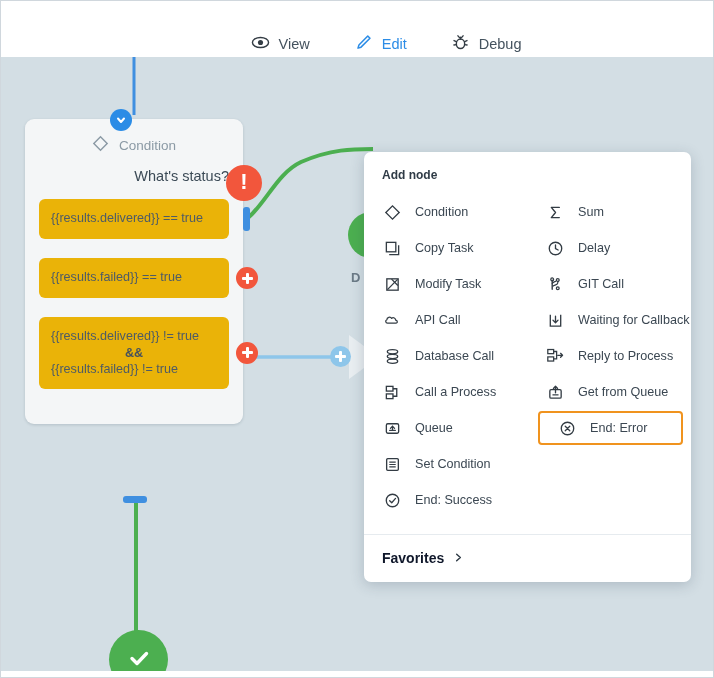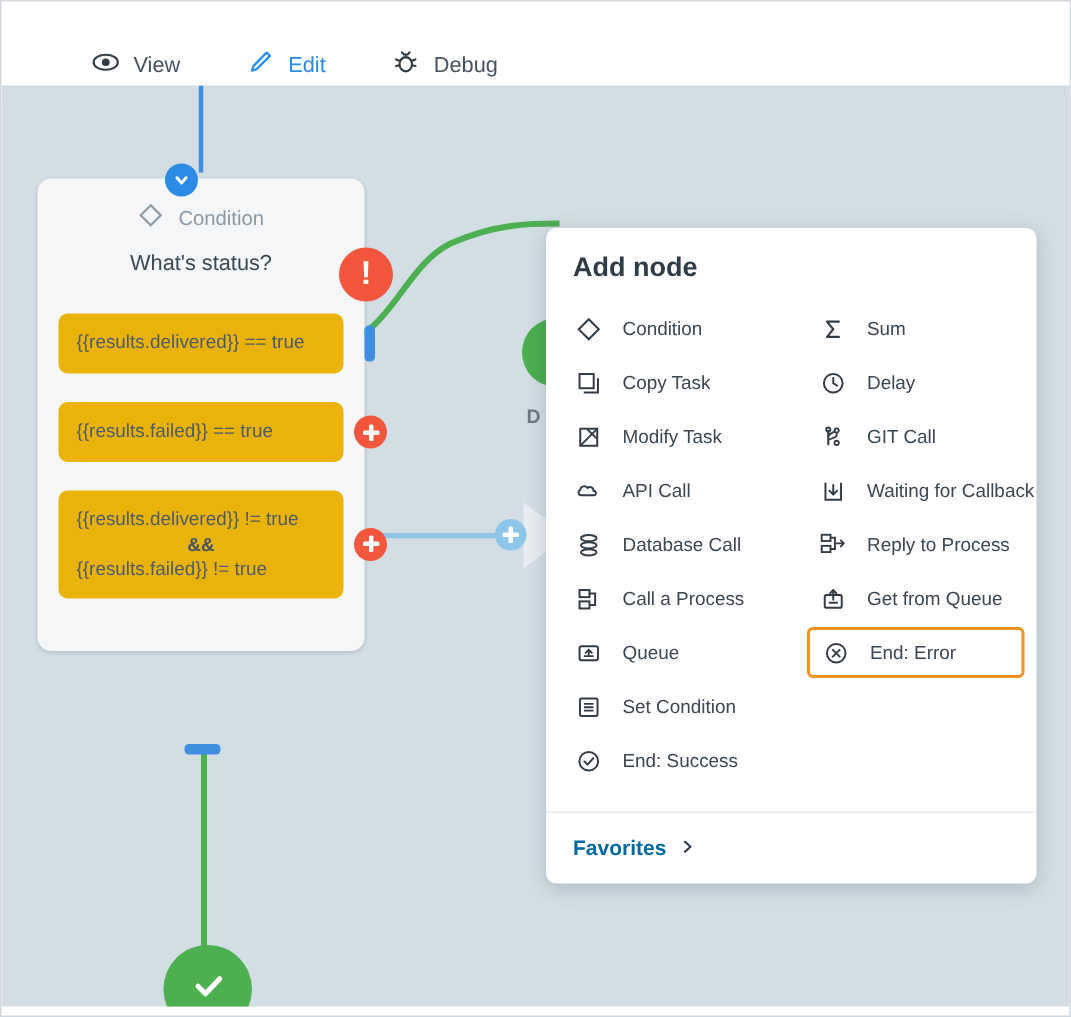--- a/index.html
+++ b/index.html
@@ -16,21 +16,21 @@
     border: 1px solid #d0d7dd;
     overflow: hidden;
   }
 
   
   #toolbar {
     position: absolute; left: 0; top: 0;
     width: 714px; height: 64px;
     background: #ffffff;
     display: flex; align-items: flex-start;
-    justify-content: flex-start;
+    justify-content: center;
     padding-left: 56px;
     gap: 36px;
     border-bottom: 1px solid #e2e8ec;
   }
   .tool-tab {
     display: flex; align-items: center; gap: 9px;
     height: 63px;
     padding: 0 4px;
     cursor: pointer;
     position: relative;
@@ -65,22 +65,22 @@
     box-shadow: 0 1px 3px rgba(40,60,75,.18);
     padding: 16px 14px 20px 14px;
     z-index: 5;
   }
   .card-type {
     display: flex; align-items: center; justify-content: center;
     gap: 10px; color: #8b9aa5; font-size: 13.5px;
     margin-bottom: 13px;
   }
   .card-title {
-    text-align: center; color: #3b4a56;
-    font-size: 14.5px; margin-bottom: 25px;
+    text-align: right; color: #3b4a56;
+    font-size: 14.5px; margin-bottom: 15px;
   }
   .cond-row {
     position: relative;
     background: #eab308;
     border-radius: 6px;
     padding: 11px 12px;
     color: #4e5b66;
     font-size: 12.6px;
     line-height: 1.32;
     margin-bottom: 19px;
@@ -166,46 +166,46 @@
   #add-panel {
     position: absolute; left: 363px; top: 95px;
     width: 327px;
     background: #ffffff;
     border-radius: 7px;
     box-shadow: 0 3px 14px rgba(40,60,80,.22);
     z-index: 20;
     padding: 0;
   }
   #panel-title {
-    color: #2f3b46; font-size: 18px; font-weight: bold;
+    color: #2f3b46; font-size: 12px; font-weight: bold;
     padding: 16px 0 12px 18px;
   }
   #panel-grid {
     display: grid; grid-template-columns: 163px 164px;
     padding: 0 0 16px 0;
   }
   .node-item {
     display: flex; align-items: center; gap: 13px;
     height: 36px; padding-left: 18px;
     color: #3b4752; font-size: 12.6px;
     cursor: pointer; position: relative;
   }
   .node-item.highlighted {
     border: 2px solid #f0931e;
     border-radius: 4px;
     margin: 1px 8px 1px 11px;
-    padding-left: 7px;
+    padding-left: 17px;
     height: 34px;
   }
   .node-ico { width: 20px; height: 20px; flex: 0 0 20px; display: flex; align-items: center; justify-content: center; }
   #panel-footer {
     border-top: 1px solid #e6ebef;
     padding: 15px 18px 16px 18px;
     display: flex; align-items: flex-end; gap: 9px;
-    color: #0369a1; font-size: 14px; font-weight: bold;
+    color: #0f172a; font-size: 14px; font-weight: bold;
     cursor: pointer;
   }
 </style>
 </head>
 <body>
 
 <div id="app">
 
   <div id="toolbar">
 

